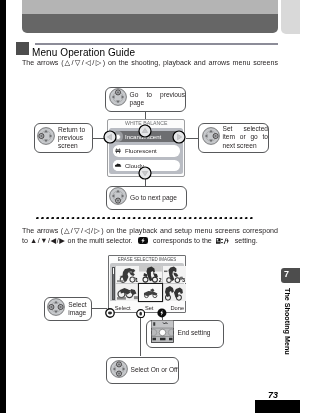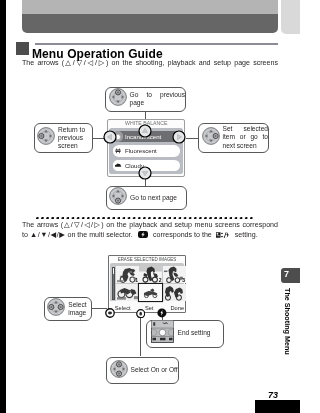--- a/index.html
+++ b/index.html
@@ -13,31 +13,31 @@
 
   
   .tabbar{position:absolute;left:22px;top:0;width:256px;height:33px;border-bottom-left-radius:5px;border-bottom-right-radius:5px;overflow:hidden;}
   .tabbar .lt{position:absolute;left:0;top:0;width:100%;height:14px;background:#b4b4b4;}
   .tabbar .dk{position:absolute;left:0;top:14px;width:100%;height:19px;background:#666;}
   .tabright{position:absolute;left:281px;top:0;width:19px;height:34px;background:#d9d9d9;border-bottom-left-radius:5px;}
 
   
   .hrule{position:absolute;left:35px;top:43px;width:243px;height:2px;background:#8c8c98;}
   .sec-icon{position:absolute;left:16px;top:42px;width:13px;height:13px;background:#4d4d4d;}
-  .sec-title{position:absolute;left:32px;top:47px;font-size:12px;font-weight:bold;color:#000;letter-spacing:0.1px;}
+  .sec-title{position:absolute;left:32px;top:47px;font-size:10px;font-weight:normal;color:#000;letter-spacing:0.1px;}
 
   
   .sidetab{position:absolute;left:281px;top:268px;width:19px;height:15px;background:#4d4d4d;border-top-left-radius:3px;border-bottom-left-radius:3px;}
   .sidetab span{position:absolute;left:3px;top:1px;color:#fff;font-size:9px;font-weight:bold;}
   .sidelabel{position:absolute;left:283px;top:288px;font-size:7.2px;font-weight:bold;color:#000;writing-mode:vertical-rl;white-space:nowrap;}
 
   .pagenum{position:absolute;left:268px;top:390px;font-size:9px;font-style:italic;font-weight:bold;color:#000;}
 
   .para1{position:absolute;left:22px;top:58px;width:256px;font-size:7.1px;line-height:10.4px;color:#231f20;}
-  .para2{position:absolute;left:22px;top:220px;width:256px;font-size:7.1px;line-height:10.4px;color:#231f20;}
+  .para2{position:absolute;left:22px;top:226px;width:256px;font-size:7.1px;line-height:10.4px;color:#231f20;}
   .jline{display:block;text-align:justify;text-align-last:justify;height:10.4px;}
   .lastline{display:block;text-align:left;height:10.4px;}
   .ico-shutter{display:inline-block;width:10.5px;height:7px;vertical-align:-1px;margin:0 3px;}
   .ico-delflash{display:inline-block;width:14px;height:6px;vertical-align:-0.5px;margin:0 2.5px;}
   .arw{letter-spacing:0.55px;font-size:7.3px;}
   .dotline{position:absolute;left:36px;top:216.6px;width:219px;height:2.8px;
     background-image:radial-gradient(circle at 1.4px 1.4px, #0d0d0d 1.25px, rgba(0,0,0,0) 1.45px);
     background-size:5.1px 2.8px;background-repeat:repeat-x;}
 
   
@@ -130,21 +130,21 @@
   <div class="hrule"></div>
   <div class="sec-icon"></div>
   <div class="sec-title">Menu Operation Guide</div>
 
   <div class="sidetab">
       <span>7</span>
     </div>
   <div class="sidelabel">The Shooting Menu</div>
 
   <div class="para1">
-    <span class="jline"><span>The arrows (</span><span class="arw">△/▽/◁/▷</span><span>) on the shooting, playback and setup page screens</span></span>
+    <span class="jline"><span>The arrows (</span><span class="arw">△/▽/◁/▷</span><span>) on the shooting, playback and arrows menu screens</span></span>
   </div>
   <div class="dotline"></div>
   <div class="para2">
     <span class="jline"><span>The arrows (</span><span class="arw">△/▽/◁/▷</span><span>) on the playback and setup menu screens correspond</span></span>
     <span class="lastline"><span>to</span> <span class="arw">▲/▼/◀/▶</span> <span>on the multi selector.</span> <span class="ico-shutter"><svg width="10" height="7" viewBox="0 0 20 14">
             <rect x="0" y="0" width="20" height="14" rx="4.5" fill="#0d0d0d"></rect>
             <path d="M11.6 2 L6.6 7.6 L9.3 7.6 L8.2 12 L13.4 6.3 L10.5 6.3 Z" fill="#fff"></path>
           </svg></span> <span>corresponds to the</span> <span class="ico-delflash"><svg width="14" height="6" viewBox="0 0 28 12">
             <rect x="0" y="0.6" width="9" height="10.8" fill="#0d0d0d"></rect>
             <rect x="1.3" y="2" width="3.2" height="3.2" fill="#fff"></rect>

